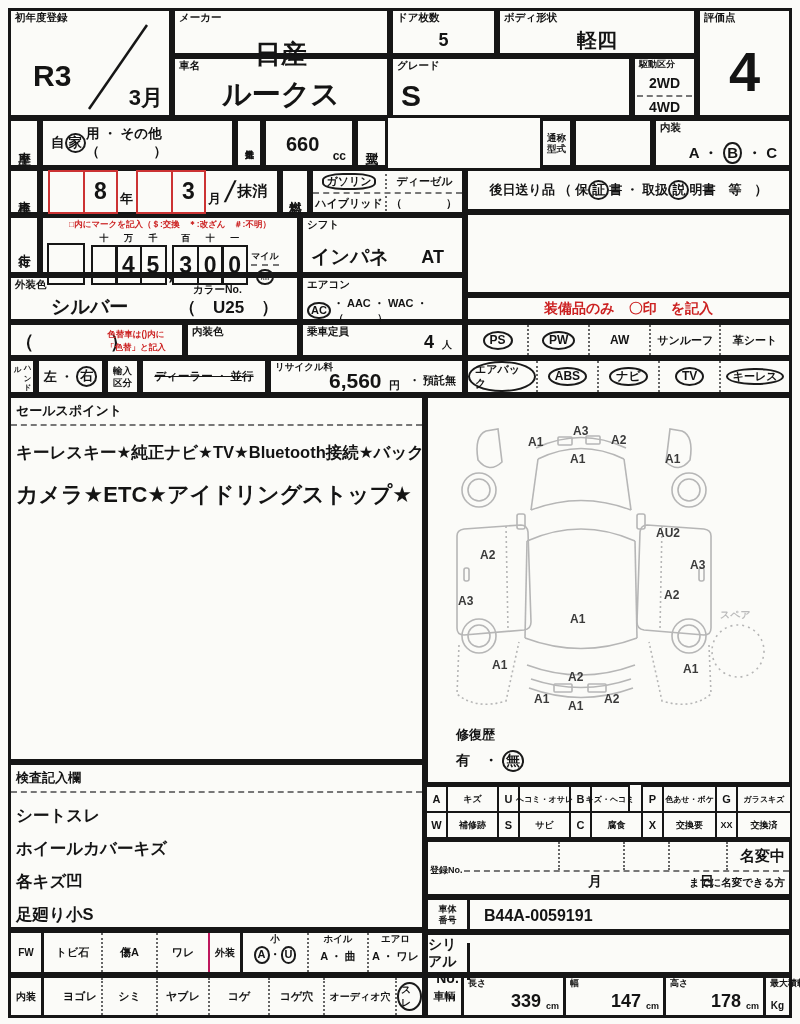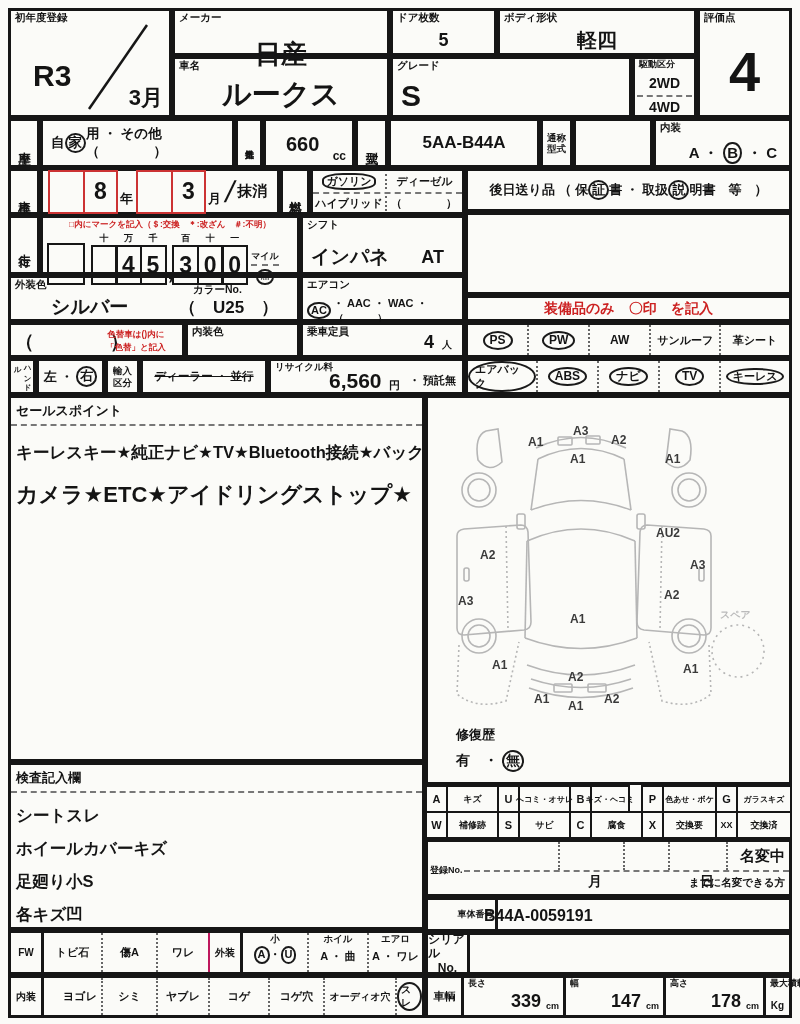--- a/index.html
+++ b/index.html
@@ -83,23 +83,20 @@
   <div class="cell vlab" style="left:235px;top:118px;width:28px;height:50px;">
     <span style="font-size:9px;letter-spacing:0;">排気量</span>
   </div>
   <div class="cell" style="left:263px;top:118px;width:92px;height:50px;">
     <span class="big" style="position:absolute;left:20px;top:12px;font-size:20px;">660</span>
     <span class="big" style="position:absolute;right:6px;bottom:2px;font-size:12px;">cc</span>
   </div>
   <div class="cell vlab" style="left:355px;top:118px;width:33px;height:50px;">
     <span>型式</span>
   </div>
-  <div class="cell ctr" style="left:388px;top:118px;width:152px;height:50px;">
-    <span class="big" style="font-size:17px;">5AA-B44A</span>
-  </div>
   <div class="cell ctr" style="left:540px;top:118px;width:33px;height:50px;">
     <span style="font-size:9.5px;font-weight:bold;width:22px;text-align:center;line-height:1.2;">通称型式</span>
   </div>
   <div class="cell" style="left:573px;top:118px;width:80px;height:50px;"></div>
   <div class="cell" style="left:653px;top:118px;width:139px;height:50px;">
     <span class="lbl">内装</span>
     <div style="display:flex;align-items:center;justify-content:flex-end;height:100%;padding:10px 12px 0 0;font-size:15px;font-weight:bold;gap:5px;">
       <span>A ・</span>
         <span class="circled tight">B</span>
         <span>・ C</span>
@@ -289,22 +286,22 @@
     <div class="dashline"></div>
     <div style="font-size:16.5px;font-weight:bold;padding:16px 4px 0 5px;white-space:nowrap;">キーレスキー★純正ナビ★TV★Bluetooth接続★バック</div>
     <div style="font-size:22px;font-weight:bold;padding:16px 4px 0 5px;">カメラ★ETC★アイドリングストップ★</div>
   </div>
 
   <div class="cell" style="left:8px;top:762px;width:417px;height:168px;">
     <div style="font-size:13px;font-weight:bold;padding:4px 0 4px 5px;">検査記入欄</div>
     <div class="dashline"></div>
     <div style="font-size:16.5px;font-weight:bold;padding:12px 0 0 5px;">シートスレ</div>
     <div style="font-size:16.5px;font-weight:bold;padding:11px 0 0 5px;">ホイールカバーキズ</div>
+    <div style="font-size:16.5px;font-weight:bold;padding:11px 0 0 5px;">各キズ凹</div>
     <div style="font-size:16.5px;font-weight:bold;padding:11px 0 0 5px;">足廻り小S</div>
-    <div style="font-size:16.5px;font-weight:bold;padding:11px 0 0 5px;">各キズ凹</div>
   </div>
 
   <div class="cell" style="left:8px;top:930px;width:417px;height:45px;display:flex;">
     <div class="eqcell" style="width:30px;font-size:10px;">FW</div>
     <div class="eqcell dsep" style="width:60px;font-size:11px;border-left-style:solid;border-left-width:3px;border-left-color:#161616;">トビ石</div>
     <div class="eqcell dsep" style="width:55px;font-size:11px;">傷A</div>
     <div class="eqcell dsep" style="width:52px;font-size:11px;">ワレ</div>
     <div class="eqcell" style="width:32px;font-size:10px;border-left:2px solid #be185d;">外装</div>
     <div style="width:67px;border-left:3px solid #161616;box-sizing:border-box;text-align:center;">
       <div style="font-size:9.5px;font-weight:bold;">小</div>
@@ -429,29 +426,29 @@
     <div style="position:absolute;left:240px;top:0;height:28px;border-left:2px dotted #666;"></div>
     <div style="position:absolute;left:298px;top:0;height:28px;border-left:2px dotted #666;"></div>
     <span class="big" style="position:absolute;right:4px;top:5px;font-size:15px;">名変中</span>
     <div style="position:absolute;left:36px;right:0;top:28px;border-top:2px dashed #777;"></div>
     <span class="big" style="position:absolute;left:160px;bottom:3px;font-size:14px;">月</span>
     <span class="big" style="position:absolute;left:272px;bottom:3px;font-size:14px;">日</span>
     <span class="big" style="position:absolute;right:4px;bottom:4px;font-size:10.5px;">までに名変できる方</span>
   </div>
 
   <div class="cell" style="left:425px;top:897px;width:367px;height:35px;">
-    <div style="position:absolute;left:0;top:0;width:42px;height:100%;border-right:3px solid #161616;box-sizing:border-box;display:flex;align-items:center;justify-content:center;font-size:9px;font-weight:bold;line-height:1.2;margin-left:28px;">
+    <div style="position:absolute;left:0;top:0;width:42px;height:100%;border-right:3px solid #161616;box-sizing:border-box;display:flex;flex-direction:column;align-items:center;justify-content:center;font-size:9px;font-weight:bold;line-height:1.2;">
       <span>車体</span>
       <span>番号</span>
     </div>
     <span class="big" style="position:absolute;left:56px;top:7px;font-size:16px;">B44A-0059191</span>
   </div>
 
   <div class="cell" style="left:425px;top:932px;width:367px;height:43px;">
-    <div style="position:absolute;left:0;top:0;width:42px;height:100%;border-right:3px solid #161616;box-sizing:border-box;display:flex;flex-direction:column;align-items:center;justify-content:center;font-size:12px;font-weight:bold;line-height:1.2;">
+    <div style="position:absolute;left:0;top:8px;width:42px;height:100%;border-right:3px solid #161616;box-sizing:border-box;display:flex;flex-direction:column;align-items:center;justify-content:center;font-size:14px;font-weight:bold;line-height:1.2;">
       <span>シリアル</span>
       <span>No.</span>
     </div>
   </div>
 
   <div class="cell" style="left:425px;top:975px;width:367px;height:43px;display:flex;">
     <div class="ctr" style="width:36px;font-size:11px;font-weight:bold;border-right:3px solid #161616;box-sizing:border-box;">車輌</div>
     <div style="width:102px;position:relative;border-right:3px solid #161616;box-sizing:border-box;">
       <span class="lbl" style="font-size:9px;">長さ</span>
       <span class="big" style="position:absolute;right:22px;bottom:3px;font-size:18px;">339</span>

